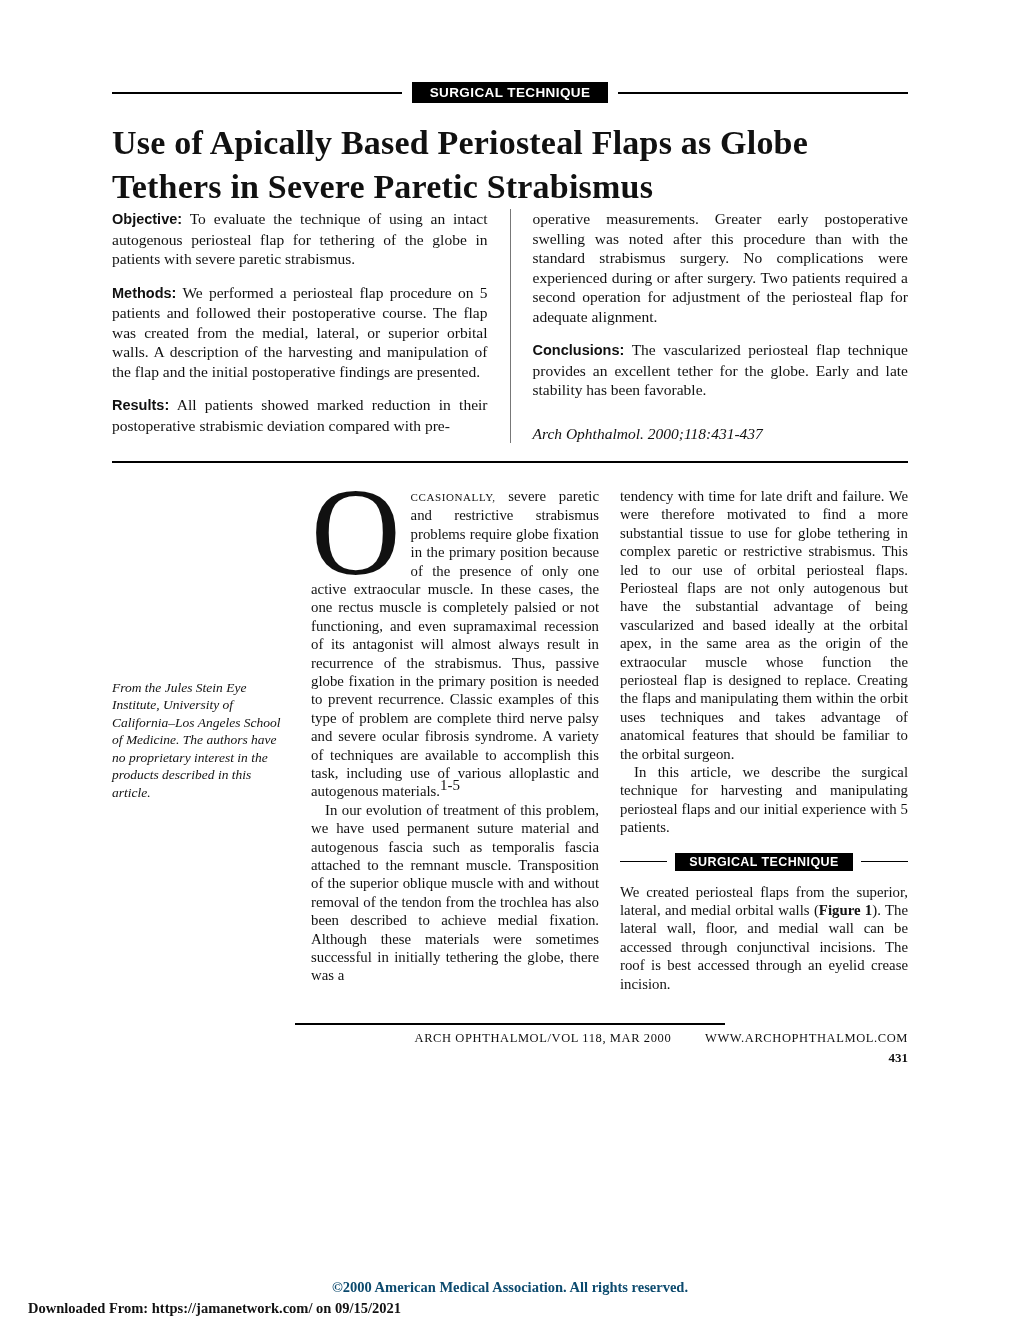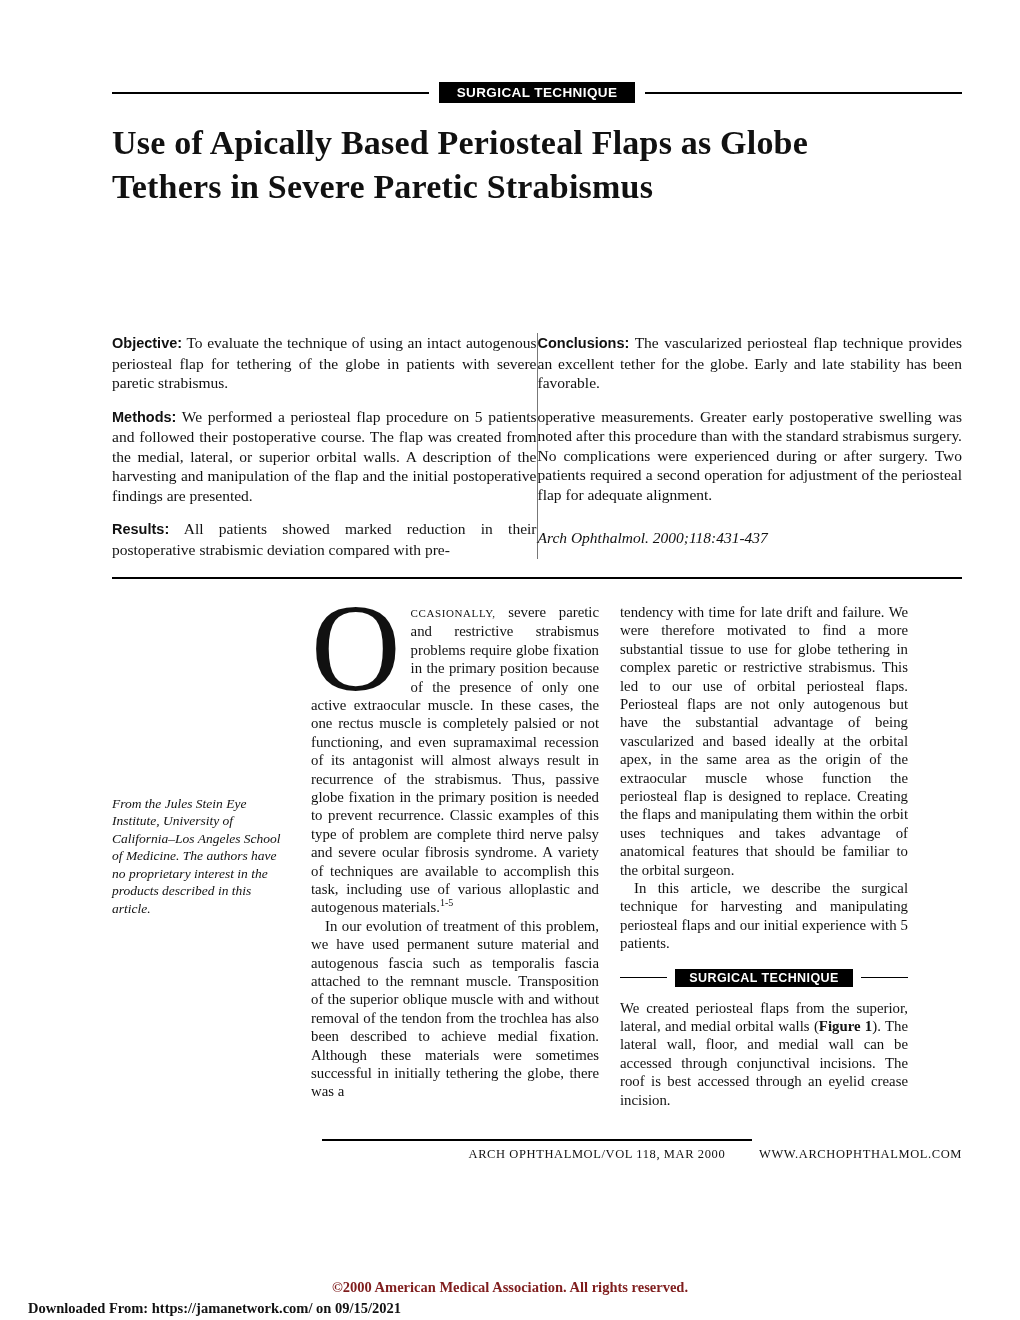--- a/index.html
+++ b/index.html
@@ -6,21 +6,21 @@
   html, body { background: #ffffff; }
   .page {
     width: 1020px; height: 1320px;
     margin: 0 auto;
     background: #ffffff;
     position: relative;
     overflow: hidden;
     font-family: "Liberation Serif", serif;
     color: #111111;
   }
-  .content { padding: 82px 58px 0 112px; }
+  .content { padding: 82px 112px 0 112px; }
 
   
   .rule-badge-row { display: flex; align-items: center; }
   .hrule { flex: 1; height: 2px; background: #000; }
   .hrule.thin { height: 1px; }
   .badge {
     background: #000; color: #fff;
     font-family: "Liberation Sans", sans-serif;
     font-weight: bold; font-size: 13.5px; letter-spacing: 0.4px;
     padding: 3px 18px; margin: 0 10px; white-space: nowrap;
@@ -30,23 +30,23 @@
   .title {
     margin-top: 18px;
     font-size: 34px; line-height: 1.3; font-weight: bold;
     letter-spacing: 0.2px;
     max-width: 810px;
   }
   .authors { margin-top: 14px; font-style: italic; font-size: 17px; }
 
   
   .abstract {
-    margin-top: 124px;
     display: grid;
     grid-template-columns: 1fr 1px 1fr;
+    column-gap: 22px;
   }
   .abs-divider { width: 1px; background: #777; }
   .abs-col p { font-size: 15.5px; line-height: 19.5px; text-align: justify; }
   .abs-para + .abs-para { margin-top: 14px; }
   .abs-label {
     font-family: "Liberation Sans", sans-serif;
     font-weight: bold; font-size: 14.5px;
   }
   .citation { margin-top: 24px; font-style: italic; text-align: center; }
 
@@ -62,33 +62,33 @@
   .margin-col { display: flex; align-items: center; }
   .margin-note { font-style: italic; font-size: 13.5px; line-height: 17.5px; }
   .body-para { font-size: 14.8px; line-height: 18.4px; text-align: justify; }
   .body-para.indent { text-indent: 14px; }
   .dropcap {
     float: left;
     font-size: 124px; line-height: 92px; height: 92px;
     padding: 0 10px 0 0;
   }
   .smallcaps { font-size: 11px; letter-spacing: 0.6px; }
-  sup { font-size: 10px; vertical-align: super; line-height: 0; }
+  sup { font-size: 15px; vertical-align: super; line-height: 0; }
   .section-head { margin: 16px 0 12px; }
 
   
   .footer-center { margin-top: 30px; text-align: right; }
   .footer-rule { width: 430px; margin: 0 auto; height: 1.5px; background: #000; }
   .footer-line { margin-top: 6px; font-size: 12.5px; letter-spacing: 0.6px; }
   .footer-gap { margin-left: 30px; }
   .page-number { margin-top: 4px; font-size: 13px; font-weight: bold; }
 
   .copyright {
     position: absolute; bottom: 24px; left: 0; width: 100%;
-    text-align: center; color: #7f1d1d;
+    text-align: center; color: #0c4a6e;
     font-weight: bold; font-size: 14.5px;
   }
   .downloaded {
     position: absolute; bottom: 3px; left: 28px;
     font-weight: bold; font-size: 14.5px;
   }
 </style>
 </head>
 <body>
 
@@ -104,22 +104,22 @@
     <h1 class="title">Use of Apically Based Periosteal Flaps as Globe Tethers in Severe Paretic Strabismus</h1>
 
     <section class="abstract">
       <div class="abs-col">
         <p class="abs-para"><b class="abs-label">Objective:</b> <span>To evaluate the technique of using an intact autogenous periosteal flap for tethering of the globe in patients with severe paretic strabismus.</span></p>
         <p class="abs-para"><b class="abs-label">Methods:</b> <span>We performed a periosteal flap procedure on 5 patients and followed their postoperative course. The flap was created from the medial, lateral, or superior orbital walls. A description of the harvesting and manipulation of the flap and the initial postoperative findings are presented.</span></p>
         <p class="abs-para"><b class="abs-label">Results:</b> <span>All patients showed marked reduction in their postoperative strabismic deviation compared with pre-</span></p>
       </div>
       <div class="abs-divider"></div>
       <div class="abs-col">
+        <p class="abs-para">operative measurements. Greater early postoperative swelling was noted after this procedure than with the standard strabismus surgery. No complications were experienced during or after surgery. Two patients required a second operation for adjustment of the periosteal flap for adequate alignment.</p>
         <p class="abs-para"><b class="abs-label">Conclusions:</b> <span>The vascularized periosteal flap technique provides an excellent tether for the globe. Early and late stability has been favorable.</span></p>
-        <p class="abs-para">operative measurements. Greater early postoperative swelling was noted after this procedure than with the standard strabismus surgery. No complications were experienced during or after surgery. Two patients required a second operation for adjustment of the periosteal flap for adequate alignment.</p>
         <p class="citation">Arch Ophthalmol. 2000;118:431-437</p>
       </div>
     </section>
 
     <div class="abstract-rule"></div>
 
     <section class="body-grid">
       <aside class="margin-col">
         <p class="margin-note">From the Jules Stein Eye Institute, University of California–Los Angeles School of Medicine. The authors have no proprietary interest in the products described in this article.</p>
       </aside>
@@ -140,19 +140,20 @@
         <p class="body-para"><span>We created periosteal flaps from the superior, lateral, and medial orbital walls (</span><b>Figure 1</b><span>). The lateral wall, floor, and medial wall can be accessed through conjunctival incisions. The roof is best accessed through an eyelid crease incision.</span></p>
       </div>
     </section>
 
     <footer class="footer-center">
       <div class="footer-rule"></div>
       <div class="footer-line">
         <span>ARCH OPHTHALMOL/VOL 118, MAR 2000</span>
         <span class="footer-gap">WWW.ARCHOPHTHALMOL.COM</span>
       </div>
+      <div class="page-number">431</div>
     </footer>
 
   </main>
 
   <div class="copyright">©2000 American Medical Association. All rights reserved.</div>
   <div class="downloaded">Downloaded From: https://jamanetwork.com/ on 09/15/2021</div>
 </div>
 
 </body></html>

